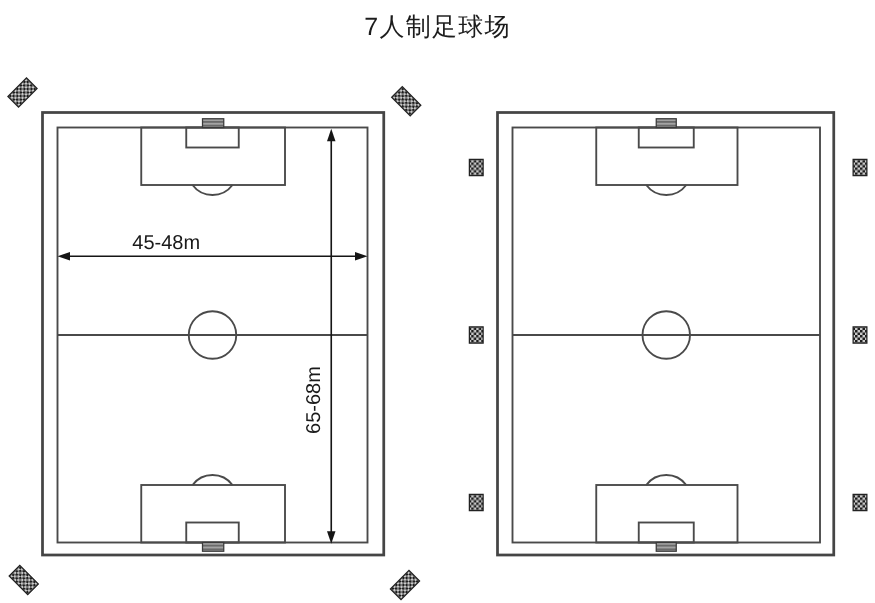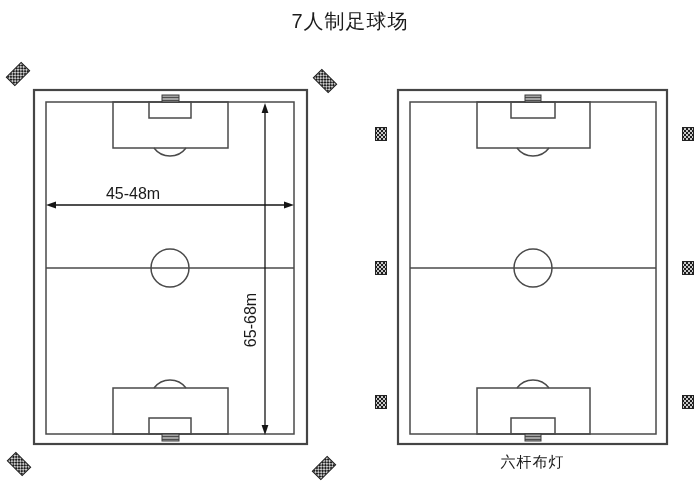--- a/index.html
+++ b/index.html
@@ -101,14 +101,13 @@
 
       <use href="#side-lamp" transform="translate(381,134)"></use>
       <use href="#side-lamp" transform="translate(381,268)"></use>
       <use href="#side-lamp" transform="translate(381,402)"></use>
       <use href="#side-lamp" transform="translate(688,134)"></use>
       <use href="#side-lamp" transform="translate(688,268)"></use>
       <use href="#side-lamp" transform="translate(688,402)"></use>
     </g>
   </svg>
 
-  <div class="caption" style="left:398px;width:269px;">六杆布灯</div>
 </div>
 
 </body></html>

